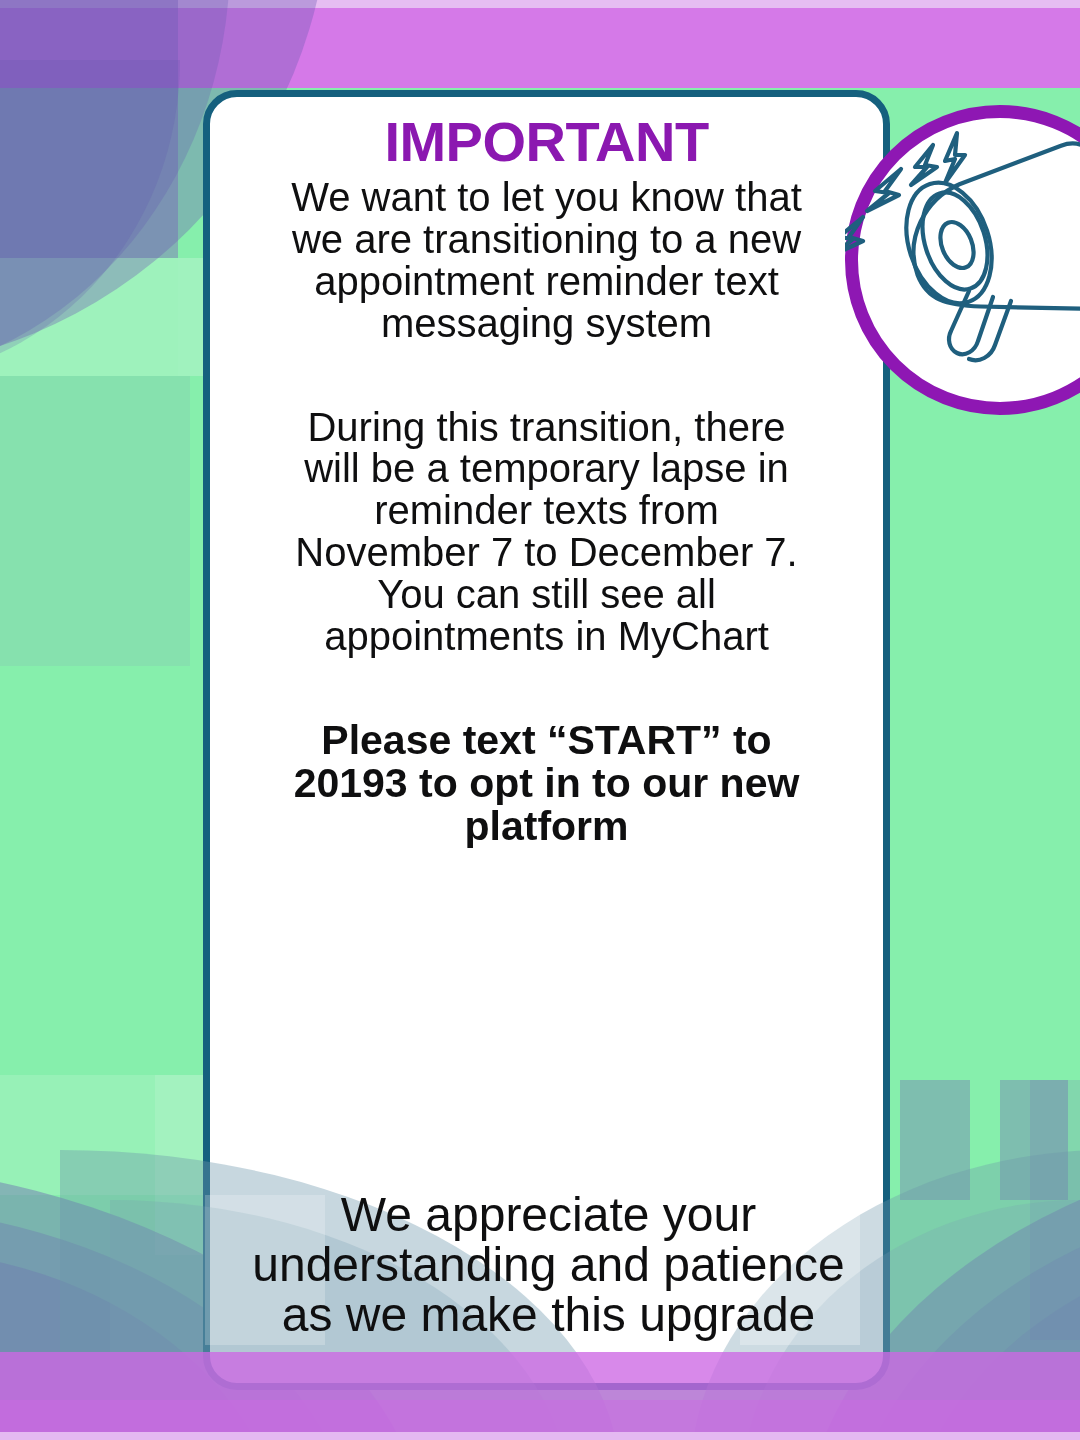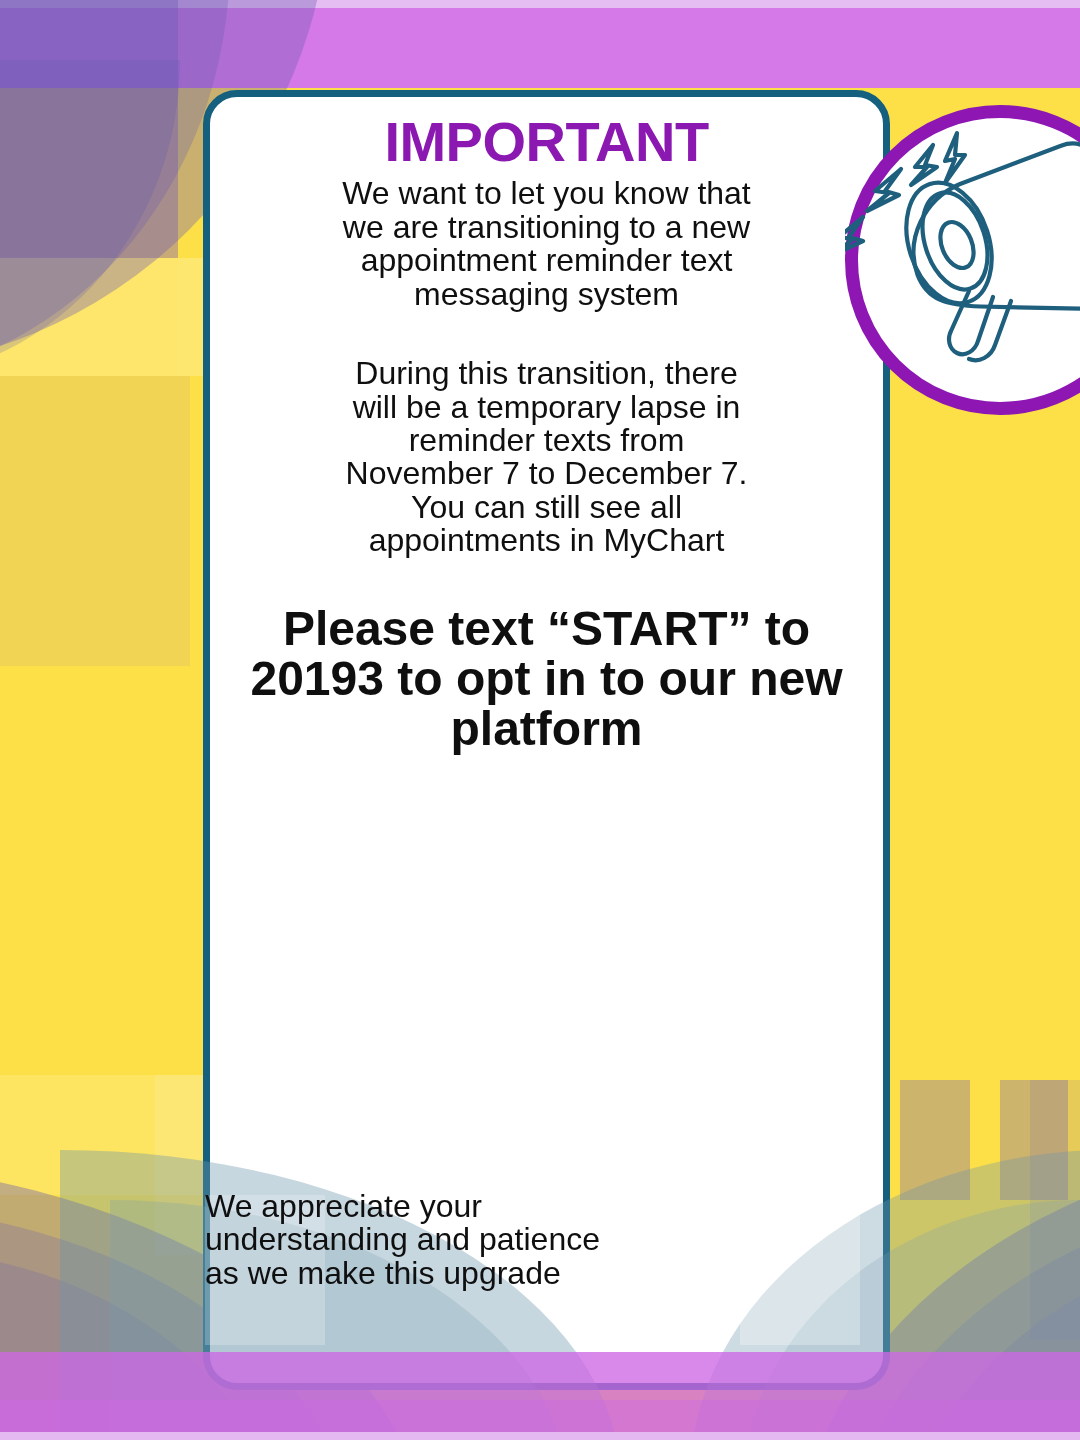--- a/index.html
+++ b/index.html
@@ -6,21 +6,21 @@
     margin: 0;
     padding: 0;
     background: #ffffff;
   }
   #poster {
     position: relative;
     width: 1080px;
     height: 1440px;
     overflow: hidden;
     font-family: "Liberation Sans", sans-serif;
-    background: #fde047;
+    background: #86efac;
   }
 
   
   .bg-layer { position: absolute; pointer-events: none; }
 
   .band { position: absolute; left: 0; width: 100%; }
   .band-top-thin   { top: 0;     height: 8px;   background: #E6BDF2; }
   .band-top-strong { top: 8px;   height: 80px;  background: #D579E8; }
   .band-bottom-a   { top: 1352px;height: 48px;  background: rgba(205,104,228,0.78); }
   .band-bottom-b   { top: 1400px;height: 32px;  background: rgba(205,104,228,0.88); }
@@ -153,35 +153,35 @@
     font-size: 56px;
     line-height: 1.06;
     letter-spacing: -0.5px;
     margin: 0 0 6px 0;
     padding: 0 18px;
   }
   .title .tline { display: block; }
 
   .para {
     color: #0F0F10;
-    font-size: 32px;
+    font-size: 40px;
     line-height: 1.045;
     margin: 0;
     padding: 0 2px;
     white-space: pre-line;
   }
-  .para.spaced { margin-top: 46px; }
-  .para.bold { font-weight: bold; font-size: 48px; }
+  .para.spaced { margin-top: 62px; }
+  .para.bold { font-weight: bold; font-size: 41px; }
   .para.overflow-block {
     position: absolute;
     left: 203px;
     top: 1190px;
     width: 687px;
-    text-align: left;
-    font-size: 32px;
+    text-align: center;
+    font-size: 48px;
     line-height: 1.045;
     color: #0F0F10;
     white-space: pre-line;
   }
 </style>
 </head>
 <body>
 
 <div id="poster">
 

